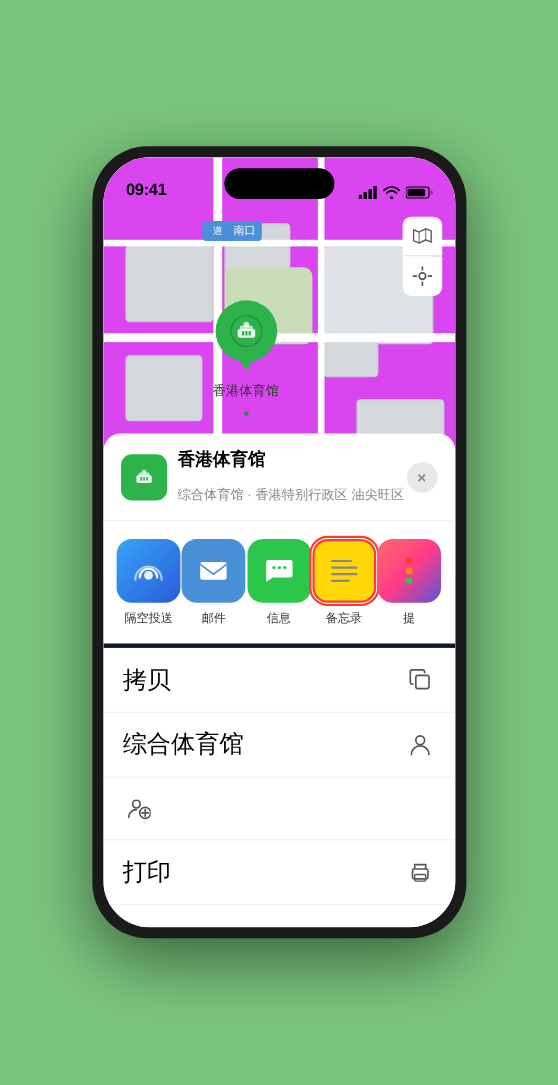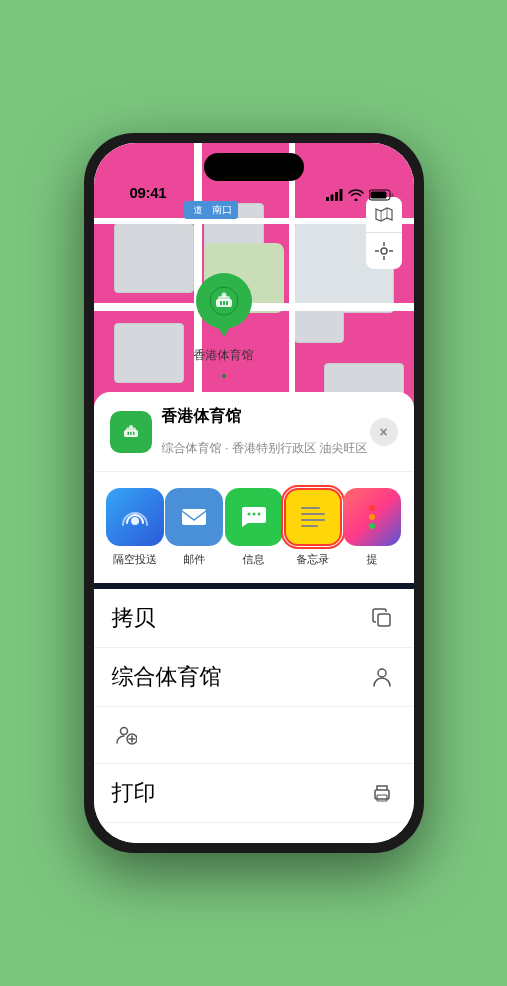--- a/index.html
+++ b/index.html
@@ -25,29 +25,28 @@
       height: 100%;
       background: #e8e8e8;
       border-radius: 42px;
       overflow: hidden;
       position: relative;
     }
     
     .status-bar {
       position: absolute;
       top: 0;
-      left: 16px;
+      left: 1px;
       right: 0;
       height: 44px;
       display: flex;
       align-items: flex-end;
       justify-content: space-between;
       padding: 0 20px 6px;
       z-index: 10;
-      margin-top: 20px;
     }
     .status-time {
       font-size: 15px;
       font-weight: 600;
       color: #000;
       letter-spacing: -0.3px;
     }
     .status-icons {
       display: flex;
       align-items: center;
@@ -75,21 +74,21 @@
       left: 0;
       right: 0;
       height: 380px;
       background: #e8e8e8;
       overflow: hidden;
     }
     .map-bg {
       width: 100%;
       height: 100%;
       position: relative;
-      background: #ec4899;
+      background: #d946ef;
     }
     
     .map-building {
       position: absolute;
       background: #d4d8dc;
       border: 1px solid #c8ccd0;
     }
     .map-road-h {
       position: absolute;
       background: #fff;
@@ -243,21 +242,21 @@
       cursor: pointer;
       font-size: 14px;
       color: #888;
       font-weight: 600;
     }
     
     .share-row {
       display: flex;
       padding: 16px 12px;
       gap: 0;
-      border-bottom: 6px solid #0f172a;
+      border-bottom: 4px solid #0f172a;
       overflow: hidden;
     }
     .share-item {
       display: flex;
       flex-direction: column;
       align-items: center;
       flex: 1;
       cursor: pointer;
     }
     .share-icon-wrap {

